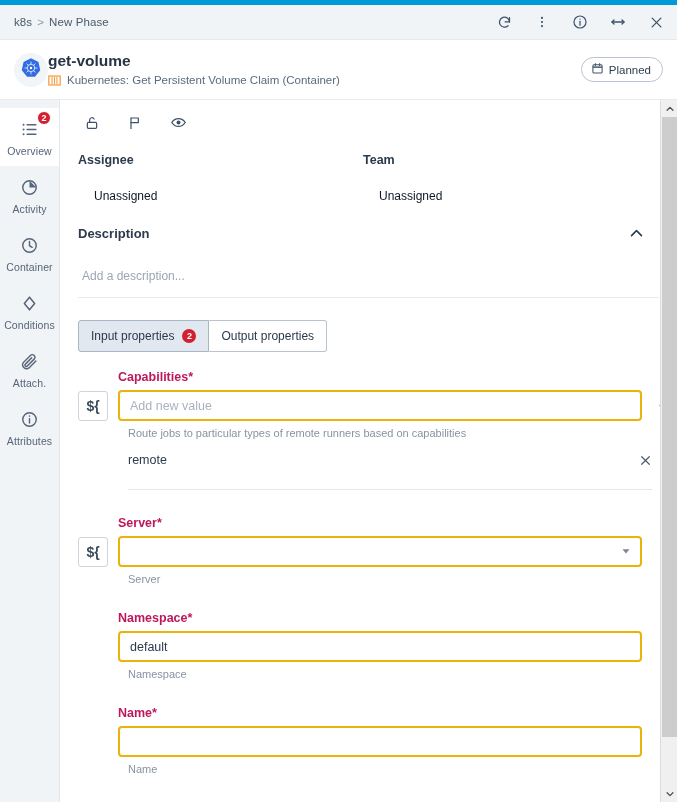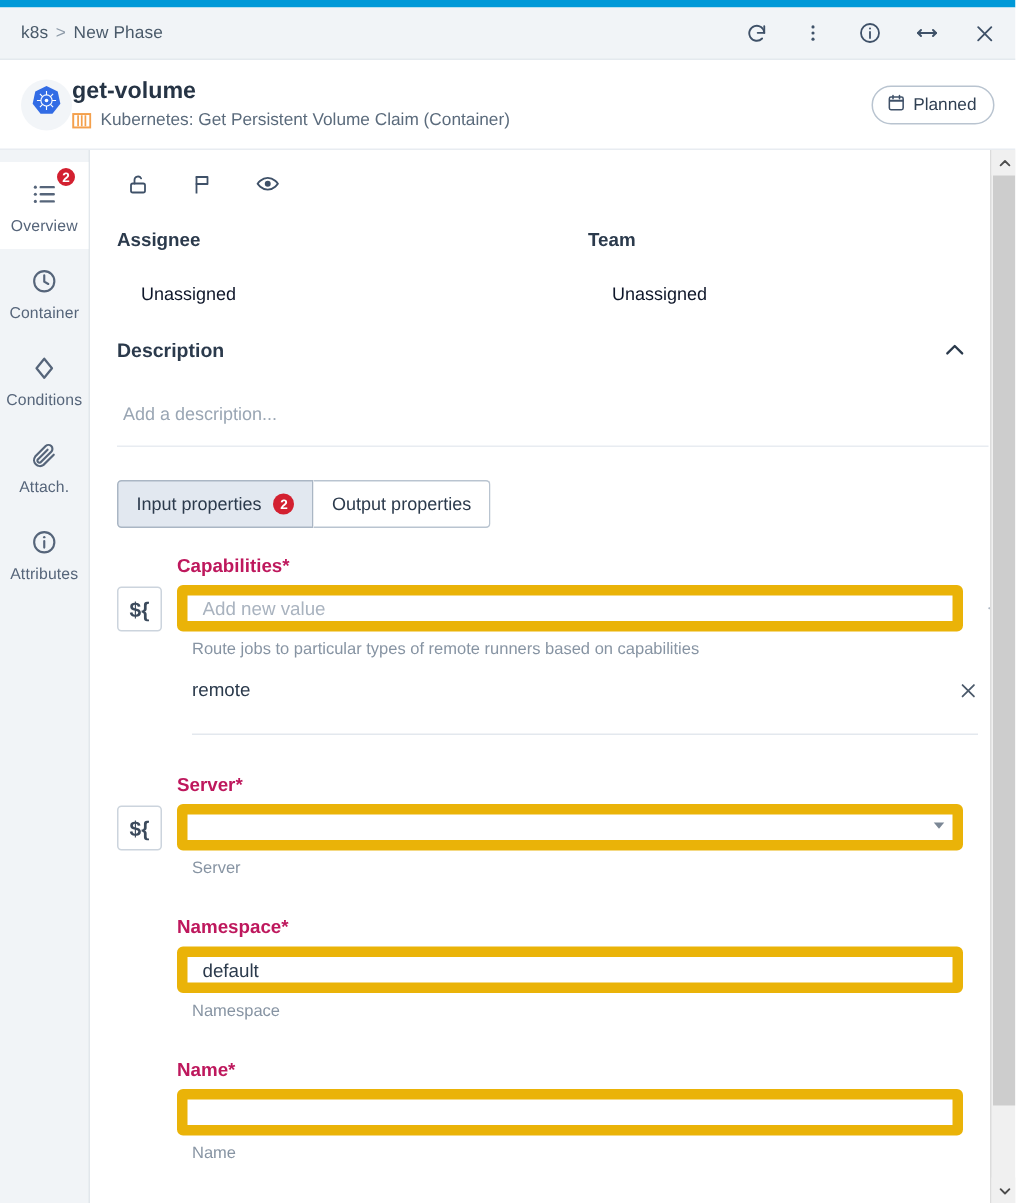--- a/index.html
+++ b/index.html
@@ -97,21 +97,21 @@
     overflow: hidden;
   }
   .main-inner { padding: 0 0 0 0; }
 
   .icon-row {
     display: flex; align-items: center; gap: 27px;
     padding: 14px 0 0 24px;
   }
   .row-icon { color: #3f5168; cursor: pointer; display:flex; }
 
-  .people-row { display: flex; padding: 22px 0 0 18px; justify-content: space-between; }
+  .people-row { display: flex; padding: 22px 0 0 18px; }
   .people-col { width: 285px; }
   .field-head { font-size: 12.5px; font-weight: bold; color: #2b3a4c; }
   .field-val { font-size: 12px; color: #0f172a; margin-top: 22px; padding-left: 16px; }
 
   .section {
     margin: 22px 18px 0 18px;
     padding-bottom: 14px;
     border-bottom: 1px solid #e8ecf1;
   }
   .section-head {
@@ -157,21 +157,21 @@
     border: 1px solid #ccd4dd; border-radius: 3px;
     background: #fff; color: #3b4a5c;
     font-size: 14px; font-weight: bold;
     display: flex; align-items: center; justify-content: center;
     cursor: pointer; margin-right: 10px;
     font-family: "Liberation Sans", sans-serif;
   }
   .var-spacer { width: 40px; flex: 0 0 40px; }
   .finput {
     flex: 1 1 auto; height: 31px;
-    border: 7px solid #eab308; border-radius: 4px;
+    border: 2px solid #eab308; border-radius: 4px;
     padding: 0 10px; font-size: 12.5px; color: #2b3a4c;
     background: #fff; outline: none;
     font-family: "Liberation Sans", sans-serif;
   }
   .finput::placeholder { color: #a9b3bf; }
   .finput.wide { max-width: 524px; }
   .select-wrap { position: relative; flex: 1 1 auto; max-width: 524px; }
   .select-wrap .finput { width: 100%; }
   .caret {
     position: absolute; right: 10px; top: 50%; transform: translateY(-50%);
@@ -308,20 +308,29 @@
             <path d="M9 6h11M9 12h11M9 18h11"></path>
             <circle cx="4.5" cy="6" r="1.3" fill="#56657a" stroke="none"></circle>
             <circle cx="4.5" cy="12" r="1.3" fill="#56657a" stroke="none"></circle>
             <circle cx="4.5" cy="18" r="1.3" fill="#56657a" stroke="none"></circle>
           </svg>
           <span class="badge">2</span>
         </div>
         <div class="side-label">Overview</div>
       </div>
 
+      <div class="side-item">
+        <div class="side-icon">
+          <svg width="19" height="19" viewBox="0 0 24 24" fill="none" stroke="#56657a" stroke-width="1.8">
+            <circle cx="12" cy="12" r="8.5"></circle>
+            <path d="M12 3.5v8.5h8.5" fill="#56657a" stroke="none"></path>
+          </svg>
+        </div>
+        <div class="side-label">Activity</div>
+      </div>
 
       <div class="side-item">
         <div class="side-icon">
           <svg width="19" height="19" viewBox="0 0 24 24" fill="none" stroke="#56657a" stroke-width="1.8" stroke-linecap="round">
             <circle cx="12" cy="12" r="8.5"></circle>
               <path d="M12 7v5.3l3.4 2"></path>
           </svg>
         </div>
         <div class="side-label">Container</div>
       </div>

